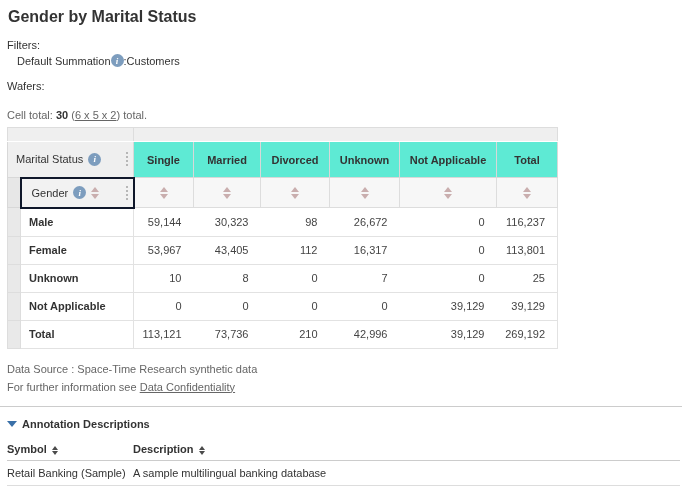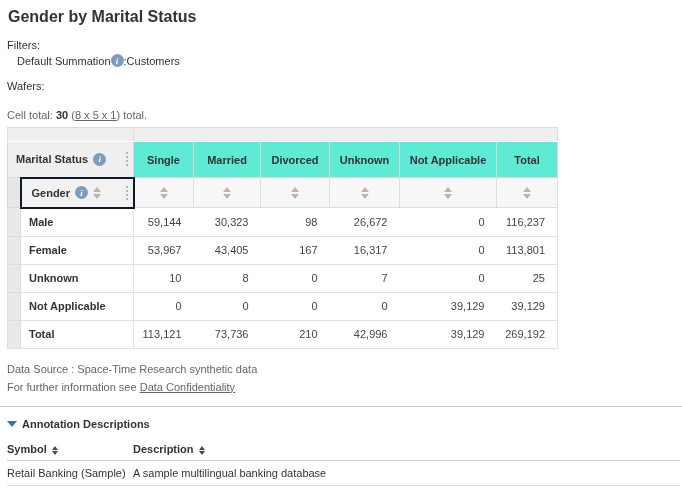--- a/index.html
+++ b/index.html
@@ -37,21 +37,21 @@
   .arrows.small i.down{border-top:4px solid #4a4a4a;}
 
   .dots{display:inline-flex;flex-direction:column;gap:2px;cursor:grab;margin-left:auto;}
   .dots i{width:2px;height:2px;border-radius:50%;background:#a3a3a3;}
 
   table.xtab{border-collapse:collapse;table-layout:fixed;margin-top:6px;}
   .xtab td,.xtab th{overflow:hidden;white-space:nowrap;}
   .strip-row td{height:11px;background:#efefef;border:1px solid #ddd;border-bottom:1px solid #fff;}
   .colhead-row .corner-cell{background:#efefef;border:1px solid #d8d8d8;height:33px;padding:0 5px 0 8px;}
   .cellflex{display:flex;align-items:center;gap:5px;width:100%;}
-  .dim-label{font-weight:bold;color:#333;}
+  .dim-label{font-weight:normal;color:#333;}
   th.colhead{background:#5eead4;border:1px solid #d8d8d8;height:33px;font-weight:bold;text-align:center;color:#333;}
   .arrow-row td{height:27px;}
   .gutter-head{background:#e7e7e7;border:1px solid #d8d8d8;}
   .row-dim-cell{background:#f2f2f2;border:2px solid #0f172a;padding:0 5px 0 10px;}
   td.acell{background:#f7f7f7;border:1px solid #ddd;text-align:center;}
   td.acell .arrows{vertical-align:middle;}
 
   tr.drow td,tr.drow th{height:25px;}
   td.gutter{background:#e9e9e9;border:1px solid #ddd;}
   th.rlabel{background:#fff;text-align:left;padding-left:8px;font-weight:bold;color:#333;
@@ -87,21 +87,21 @@
       </span>
     <span>:</span>
     <span>Customers</span>
   </div>
 
   <div class="section-label wafers">Wafers:</div>
 
   <div class="cell-count">
     <span>Cell total:</span>
     <b>30</b>
-    <span><span>(</span><a class="glink">8 x 5 x 1</a><span>)</span></span>
+    <span><span>(</span><a class="glink">6 x 5 x 2</a><span>)</span></span>
     <span>total.</span>
   </div>
 
   <table class="xtab">
     <colgroup>
       <col style="width:13px">
         <col style="width:113px">
       <col style="width:60px">
         <col style="width:67px">
         <col style="width:69px">
@@ -191,21 +191,21 @@
           <td class="num">98</td>
           <td class="num">26,672</td>
           <td class="num">0</td>
           <td class="num last">116,237</td>
         </tr>
         <tr class="drow">
           <td class="gutter"></td>
           <th class="rlabel">Female</th>
           <td class="num">53,967</td>
           <td class="num">43,405</td>
-          <td class="num">167</td>
+          <td class="num">112</td>
           <td class="num">16,317</td>
           <td class="num">0</td>
           <td class="num last">113,801</td>
         </tr>
         <tr class="drow">
           <td class="gutter"></td>
           <th class="rlabel">Unknown</th>
           <td class="num">10</td>
           <td class="num">8</td>
           <td class="num">0</td>

